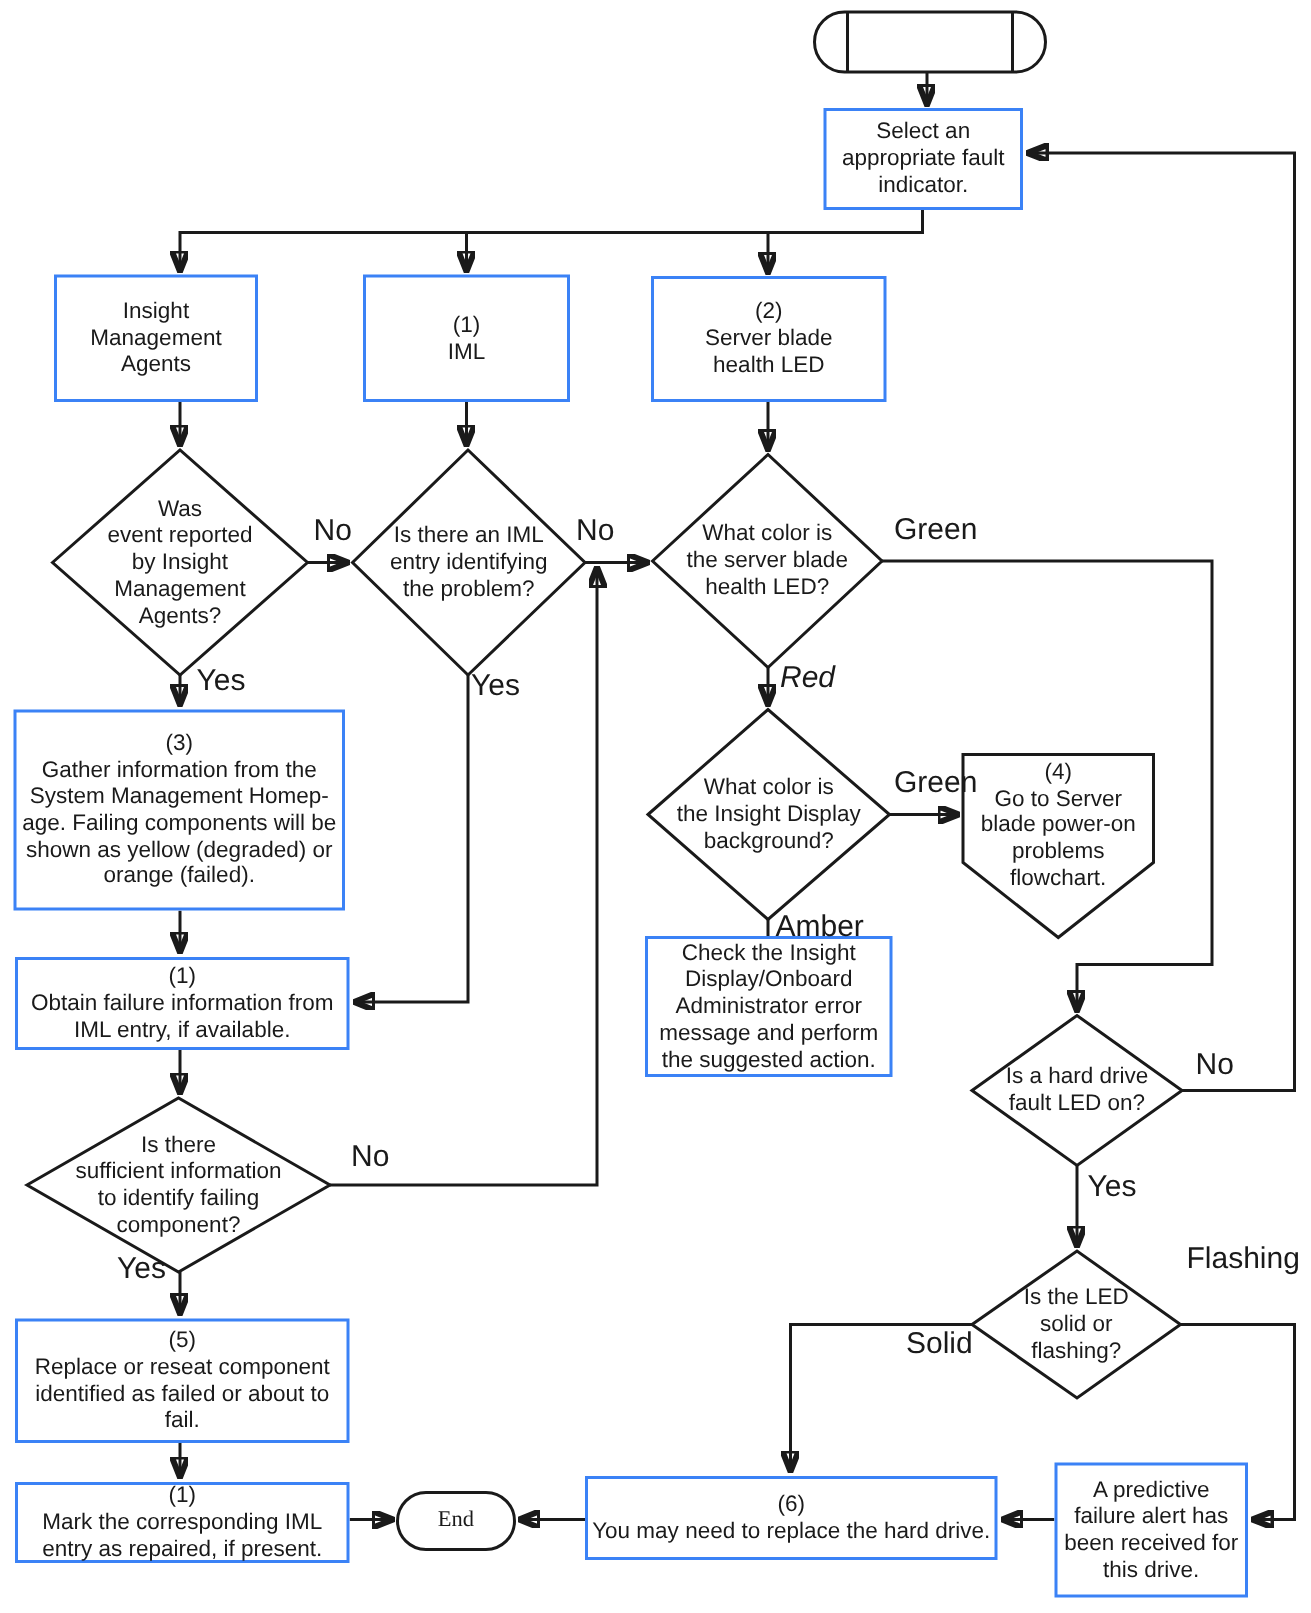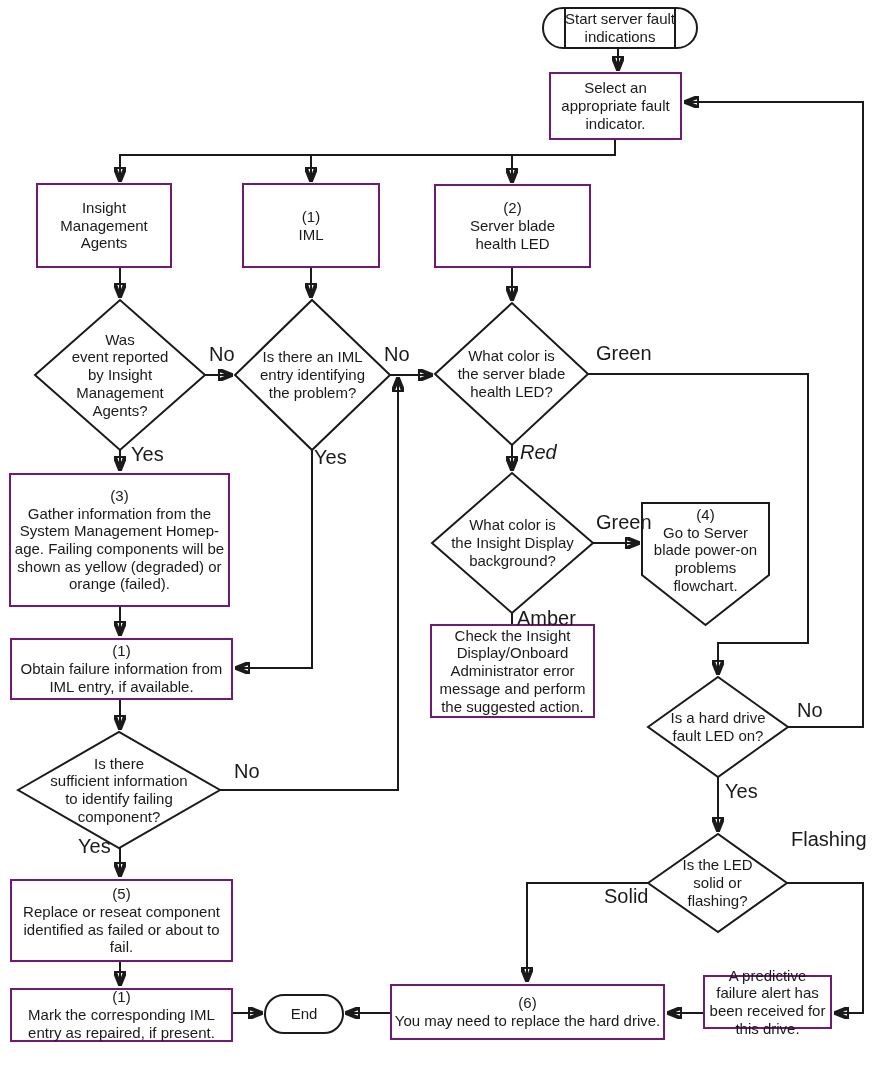--- a/index.html
+++ b/index.html
@@ -8,21 +8,21 @@
     font-family:"Liberation Sans",sans-serif;color:#1a1a1a;overflow:hidden;
   }
   svg.wires{position:absolute;left:0;top:0;}
   .wires path{fill:none;stroke:#1a1a1a;stroke-width:2;}
   .wires polygon,.wires rect,.wires line{fill:#ffffff;stroke:#1a1a1a;stroke-width:2;}
   .wires line{fill:none;}
   .node{
     position:absolute;box-sizing:border-box;display:flex;align-items:center;justify-content:center;
     text-align:center;white-space:pre-line;font-size:15px;line-height:1.18;
   }
-  .box{border:2px solid #701a75;background:#fff;}
+  .box{border:2px solid #3b82f6;background:#fff;}
   .overlay{background:transparent;}
   .pent{align-items:flex-start;padding-top:3px;}
   .elabel{position:absolute;font-size:20px;line-height:1;white-space:nowrap;}
 </style>
 </head>
 <body>
 
 <div class="canvas">
 
   <svg class="wires" width="874" height="1075" viewBox="0 0 874 1075">
@@ -101,29 +101,27 @@
 identified as failed or about to
 fail.</div>
   <div class="node box" style="left:10px;top:988px;width:223px;height:54px;">(1)
 Mark the corresponding IML
 entry as repaired, if present.</div>
   <div class="node box" style="left:430px;top:624px;width:165px;height:94px;">Check the Insight
 Display/Onboard
 Administrator error
 message and perform
 the suggested action.</div>
-  <div class="node box" style="left:703px;top:975px;width:129px;height:54px;">A predictive
+  <div class="node box" style="left:703px;top:975px;width:129px;height:90px;">A predictive
 failure alert has
 been received for
 this drive.</div>
   <div class="node box" style="left:390px;top:984px;width:275px;height:56px;">(6)
 You may need to replace the hard drive.</div>
 
-  <div class="node overlay" style="left:543px;top:8px;width:154px;height:40px;">Start server fault
-indications</div>
   <div class="node overlay" style="left:35px;top:300px;width:170px;height:150px;">Was
 event reported
 by Insight
 Management
 Agents?</div>
   <div class="node overlay" style="left:235px;top:300px;width:155px;height:150px;">Is there an IML
 entry identifying
 the problem?</div>
   <div class="node overlay" style="left:435px;top:303px;width:153px;height:142px;">What color is
 the server blade
@@ -138,21 +136,21 @@
   <div class="node overlay" style="left:648px;top:677px;width:140px;height:100px;">Is a hard drive
 fault LED on?</div>
   <div class="node overlay" style="left:648px;top:834px;width:139px;height:98px;">Is the LED
 solid or
 flashing?</div>
   <div class="node overlay pent" style="left:642px;top:503px;width:127px;height:100px;">(4)
 Go to Server
 blade power-on
 problems
 flowchart.</div>
-  <div class="node overlay" style="left:265px;top:995px;width:78px;height:38px;">End</div>
+  <div class="node overlay" style="left:265px;top:995px;width:78px;height:38px;font-family:Liberation Serif, serif;">End</div>
 
   <div class="elabel" style="left:209px;top:344px;">No</div>
   <div class="elabel" style="left:131px;top:444px;">Yes</div>
   <div class="elabel" style="left:384px;top:344px;">No</div>
   <div class="elabel" style="left:314px;top:447px;">Yes</div>
   <div class="elabel" style="left:596px;top:343px;">Green</div>
   <div class="elabel" style="left:520px;top:442px;font-style:italic;">Red</div>
   <div class="elabel" style="left:234px;top:761px;">No</div>
   <div class="elabel" style="left:78px;top:836px;">Yes</div>
   <div class="elabel" style="left:596px;top:512px;">Green</div>

